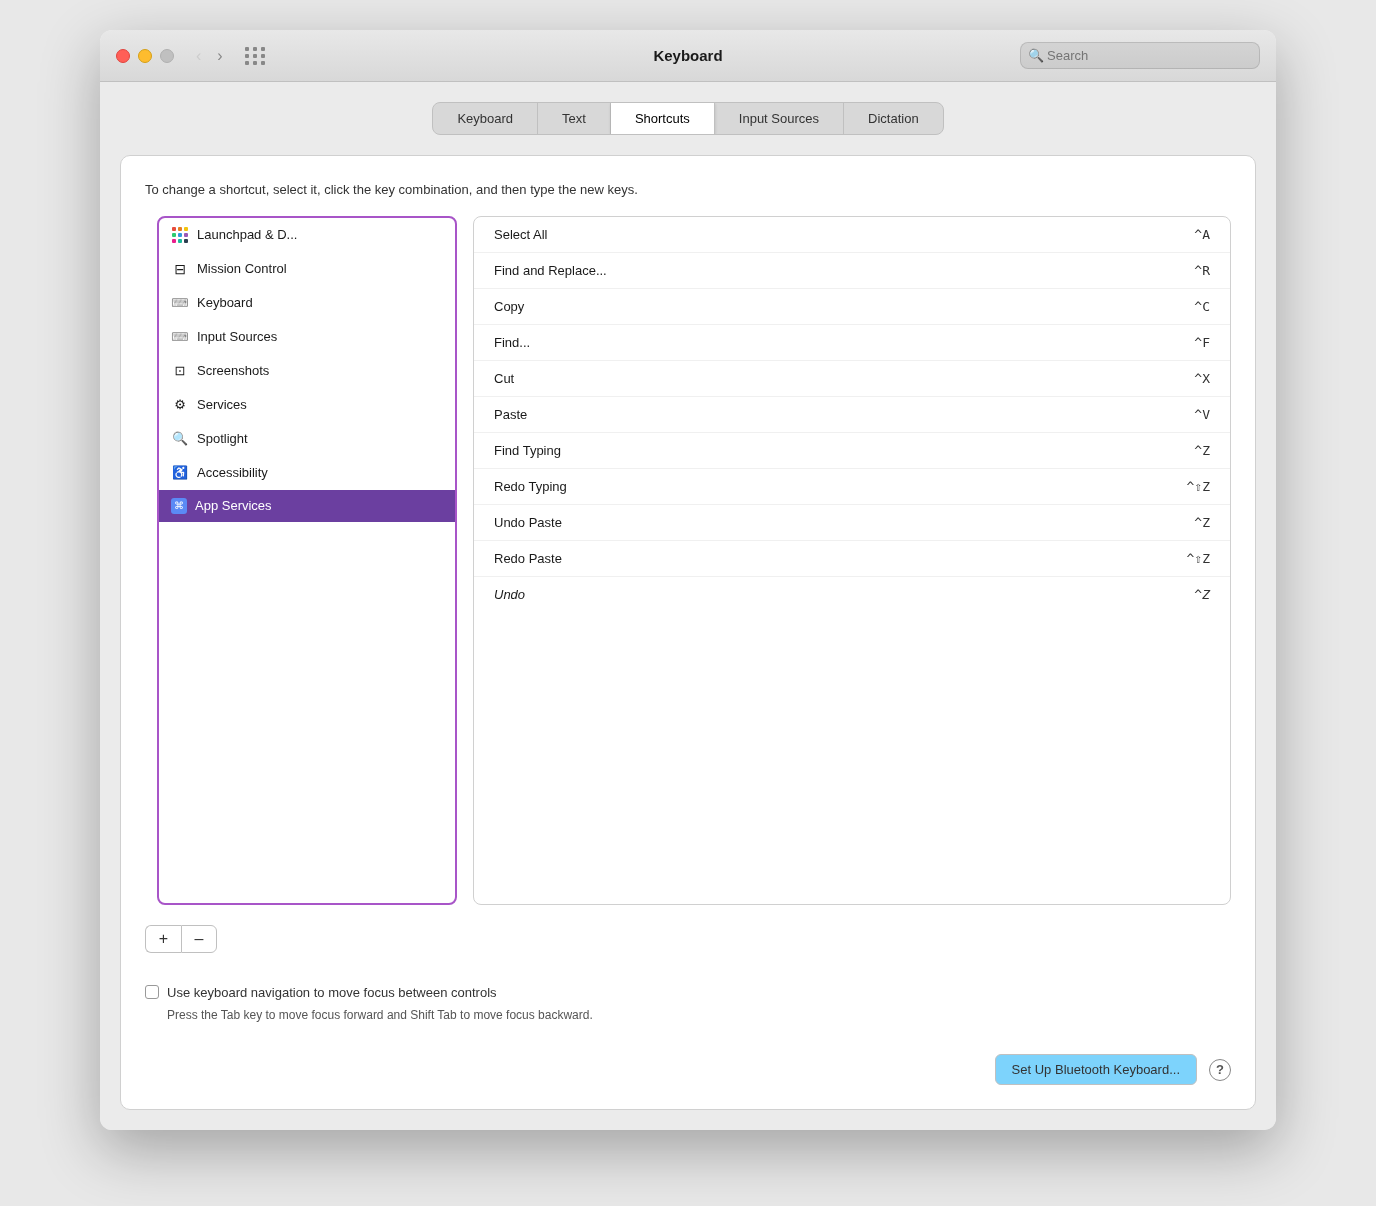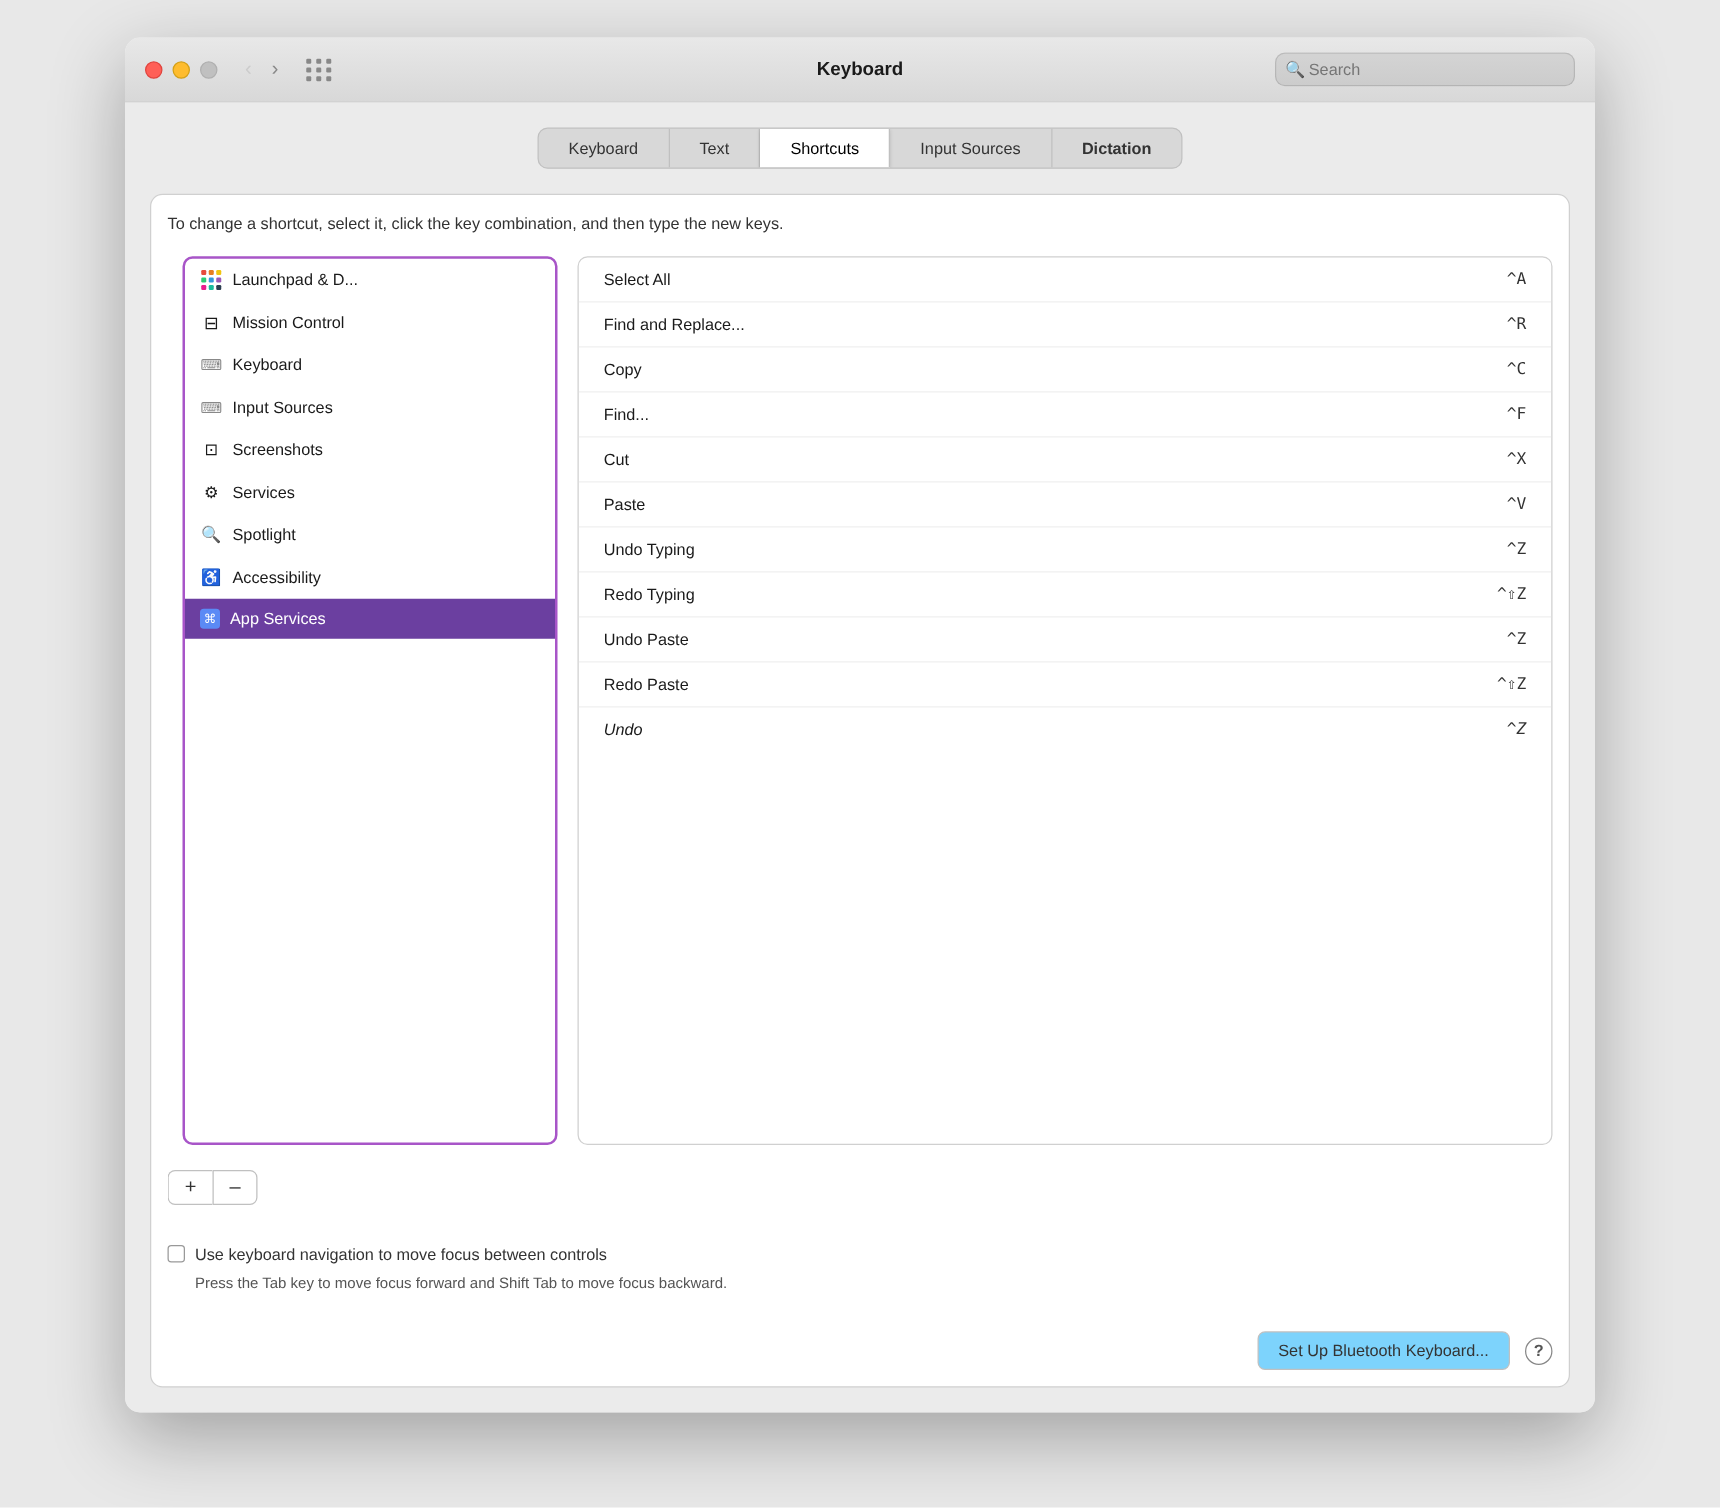--- a/index.html
+++ b/index.html
@@ -153,35 +153,35 @@
       padding: 8px 24px;
       font-size: 13px;
       cursor: pointer;
       color: #333;
       border-right: 1px solid #c0c0c0;
       background: transparent;
       white-space: nowrap;
       position: relative;
     }
 
-    .tab:last-child { border-right: none; font-weight: bold; }
+    .tab:last-child { border-right: none; }
 
     .tab.active {
       background: white;
       font-weight: 500;
       color: #000;
       box-shadow: 0 1px 3px rgba(0,0,0,0.15);
     }
 
     .main-panel {
       background: white;
       border-radius: 10px;
       border: 1px solid #d0d0d0;
       flex: 1;
-      padding: 13px;
+      padding: 24px;
       display: flex;
       flex-direction: column;
       gap: 16px;
     }
 
     .instruction-text {
       font-size: 13px;
       color: #333;
       line-height: 1.5;
     }
@@ -502,21 +502,21 @@
           </div>
           <div class="shortcut-row">
             <span class="shortcut-name">Cut</span>
             <span class="shortcut-key">^X</span>
           </div>
           <div class="shortcut-row">
             <span class="shortcut-name">Paste</span>
             <span class="shortcut-key">^V</span>
           </div>
           <div class="shortcut-row">
-            <span class="shortcut-name">Undo Typing</span>
+            <span class="shortcut-name">Find Typing</span>
             <span class="shortcut-key">^Z</span>
           </div>
           <div class="shortcut-row">
             <span class="shortcut-name">Redo Typing</span>
             <span class="shortcut-key">^⇧Z</span>
           </div>
           <div class="shortcut-row">
             <span class="shortcut-name">Undo Paste</span>
             <span class="shortcut-key">^Z</span>
           </div>

